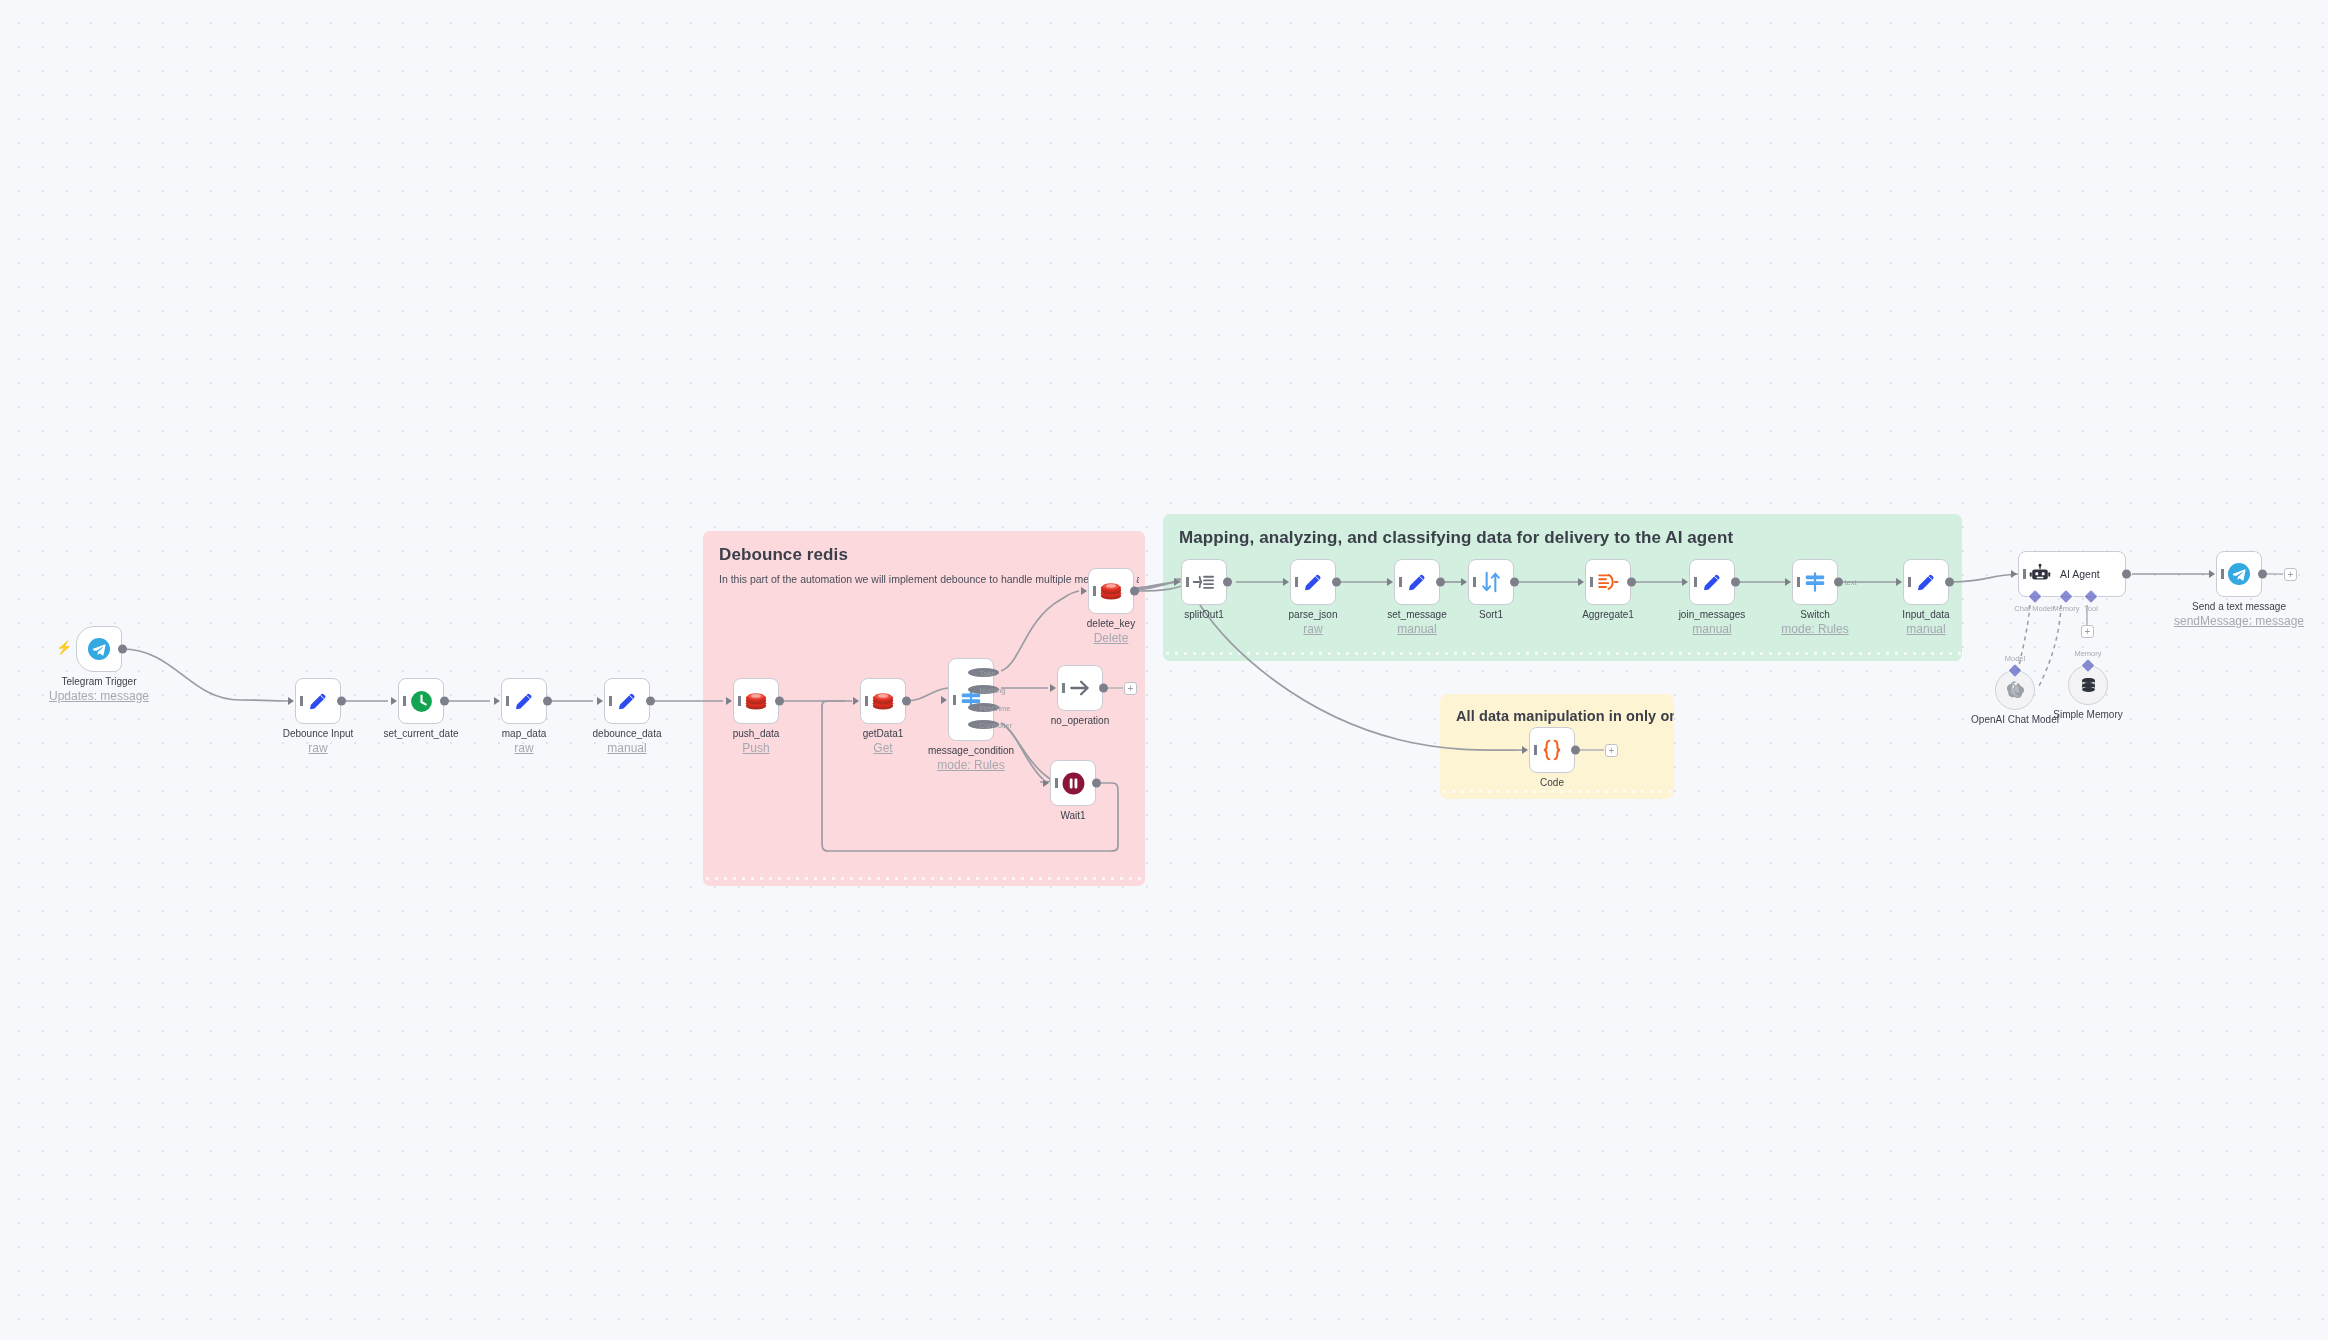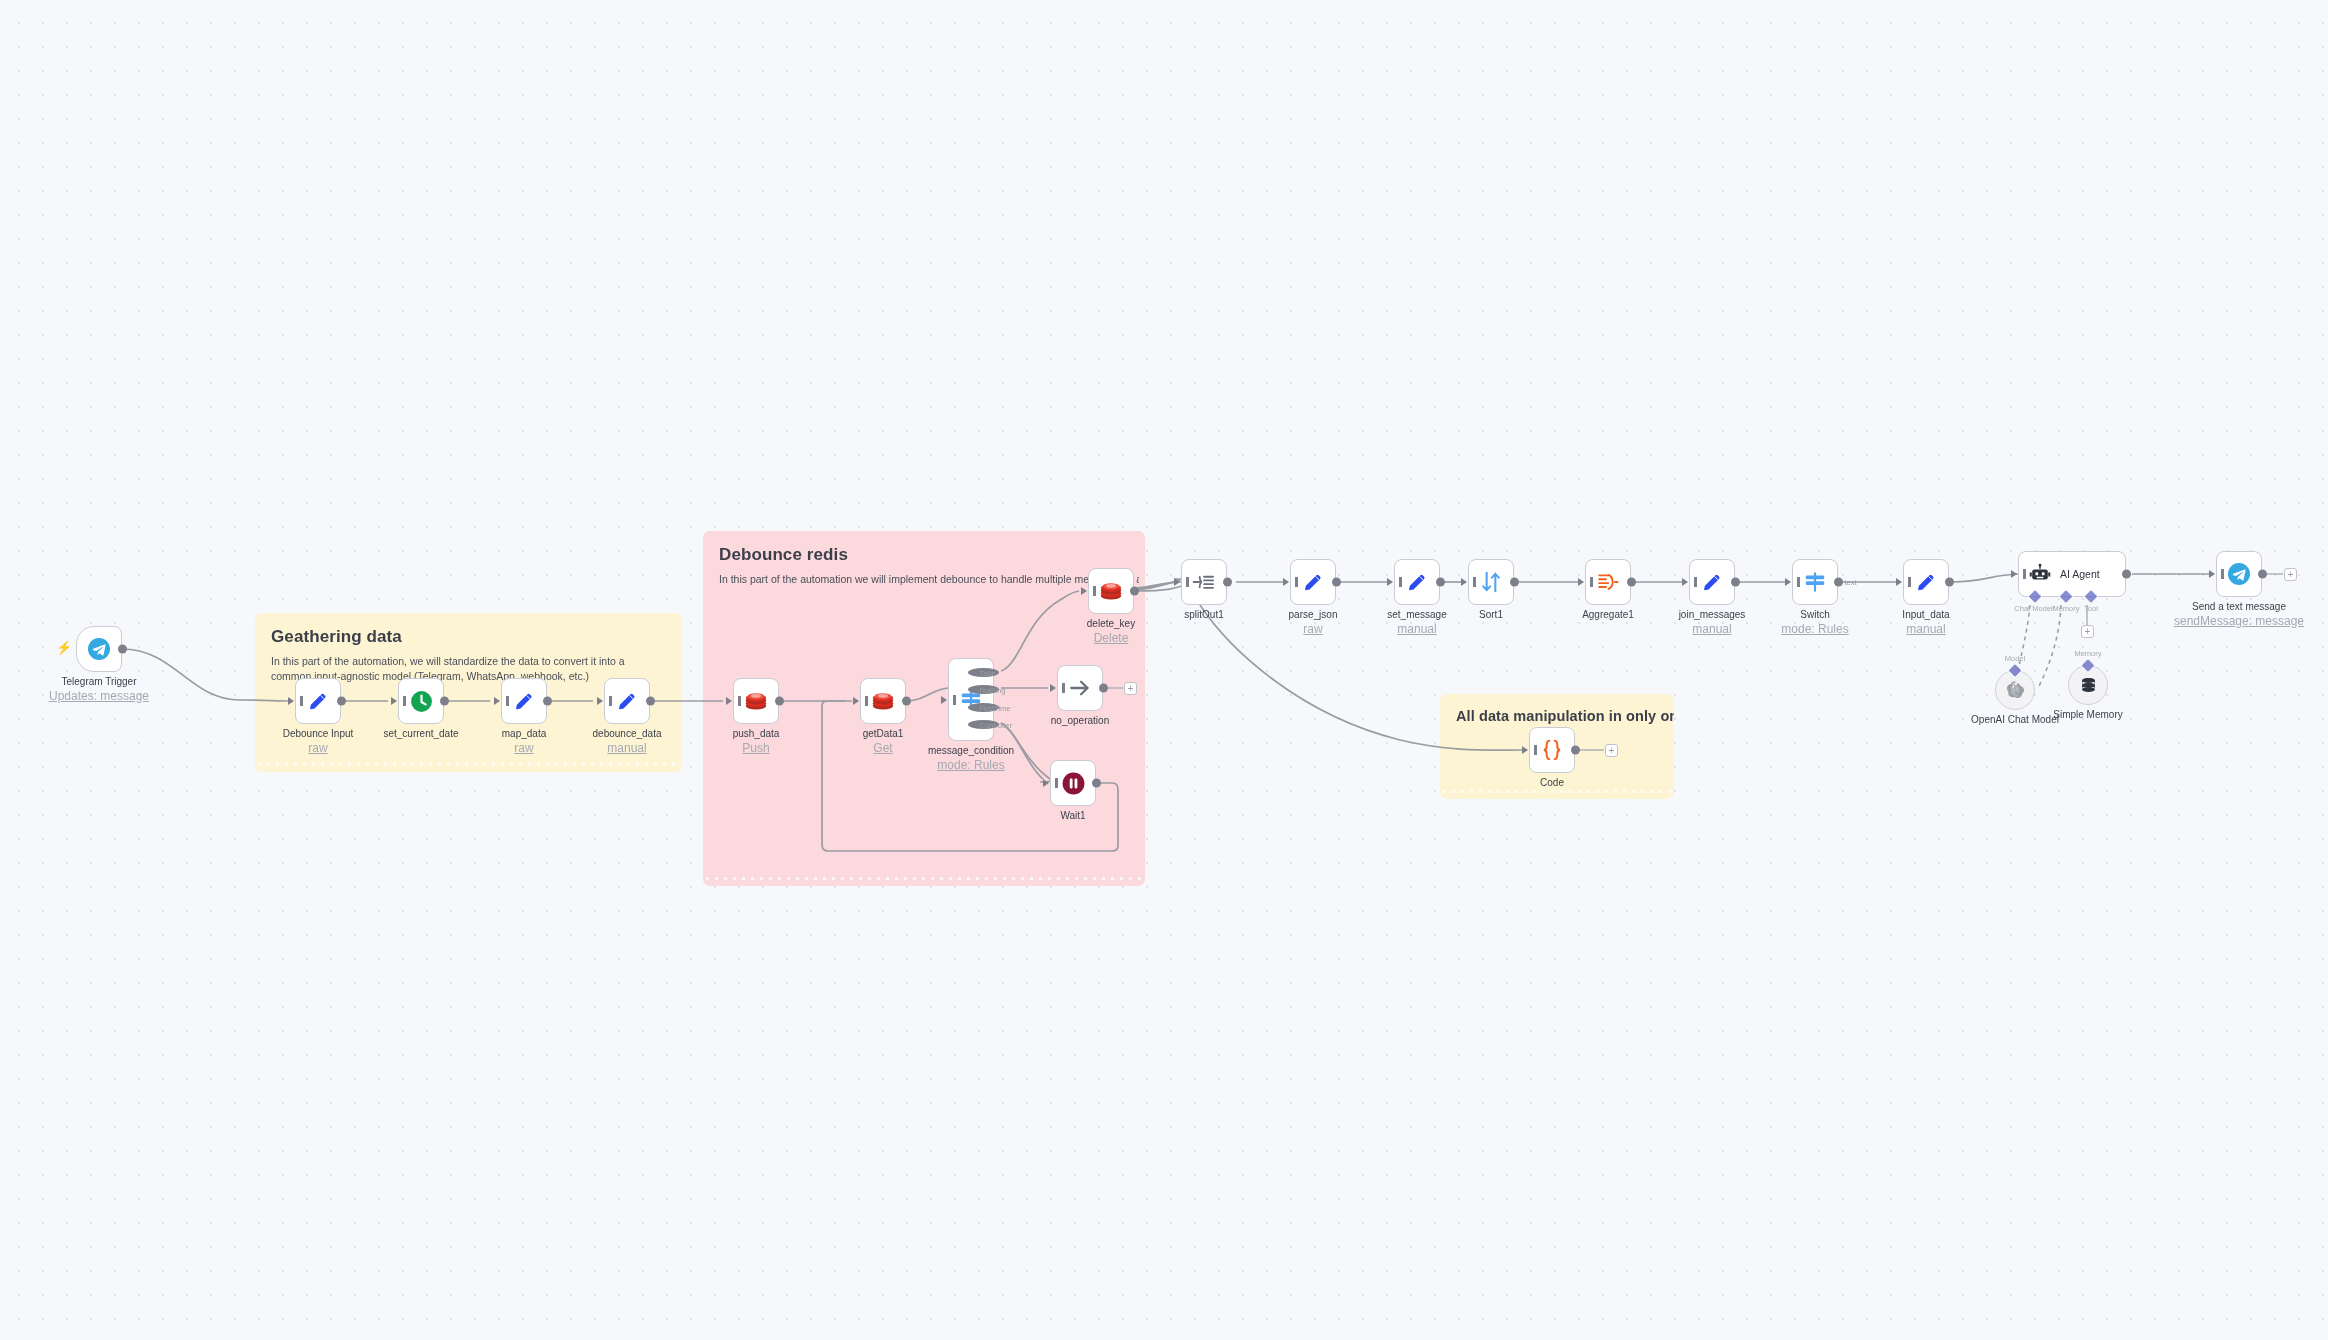--- a/index.html
+++ b/index.html
@@ -223,32 +223,31 @@
   }
 
   
   svg { display: block; }
 </style>
 </head>
 <body>
 
 <div id="canvas">
 
-  <div class="sticky sticky-yellow" style="left:255px; top:613px; width:427px; height:159px;">
-    <div class="sticky-title">Geathering data</div>
-    <div class="sticky-body" style="width:395px;">In this part of the automation, we will standardize the data to convert it into a common input-agnostic model (Telegram, WhatsApp, webhook, etc.)</div>
-    <div class="sticky-footer-stripe"></div>
-  </div>
 
   <div class="sticky sticky-pink" style="left:703px; top:531px; width:442px; height:355px;">
     <div class="sticky-title">Debounce redis</div>
     <div class="sticky-body" style="width:420px; white-space:nowrap; overflow:hidden;">In this part of the automation we will implement debounce to handle multiple messages in a period of t</div>
     <div class="sticky-footer-stripe"></div>
   </div>
 
+  <div class="sticky sticky-green" style="left:1163px; top:514px; width:799px; height:147px;">
+    <div class="sticky-title">Mapping, analyzing, and classifying data for delivery to the AI agent</div>
+    <div class="sticky-footer-stripe"></div>
+  </div>
 
   <div class="sticky sticky-yellow" style="left:1440px; top:694px; width:234px; height:105px;">
     <div class="sticky-title" style="font-size:14.5px;">All data manipulation in only one node</div>
     <div class="sticky-footer-stripe"></div>
   </div>
 
   <svg id="edges" viewBox="0 0 2328 1340">
 
     <path class="edge-path" d="M 122,649 C 175,649 190,700 240,700 C 265,700 275,701 288,701"></path>
 

